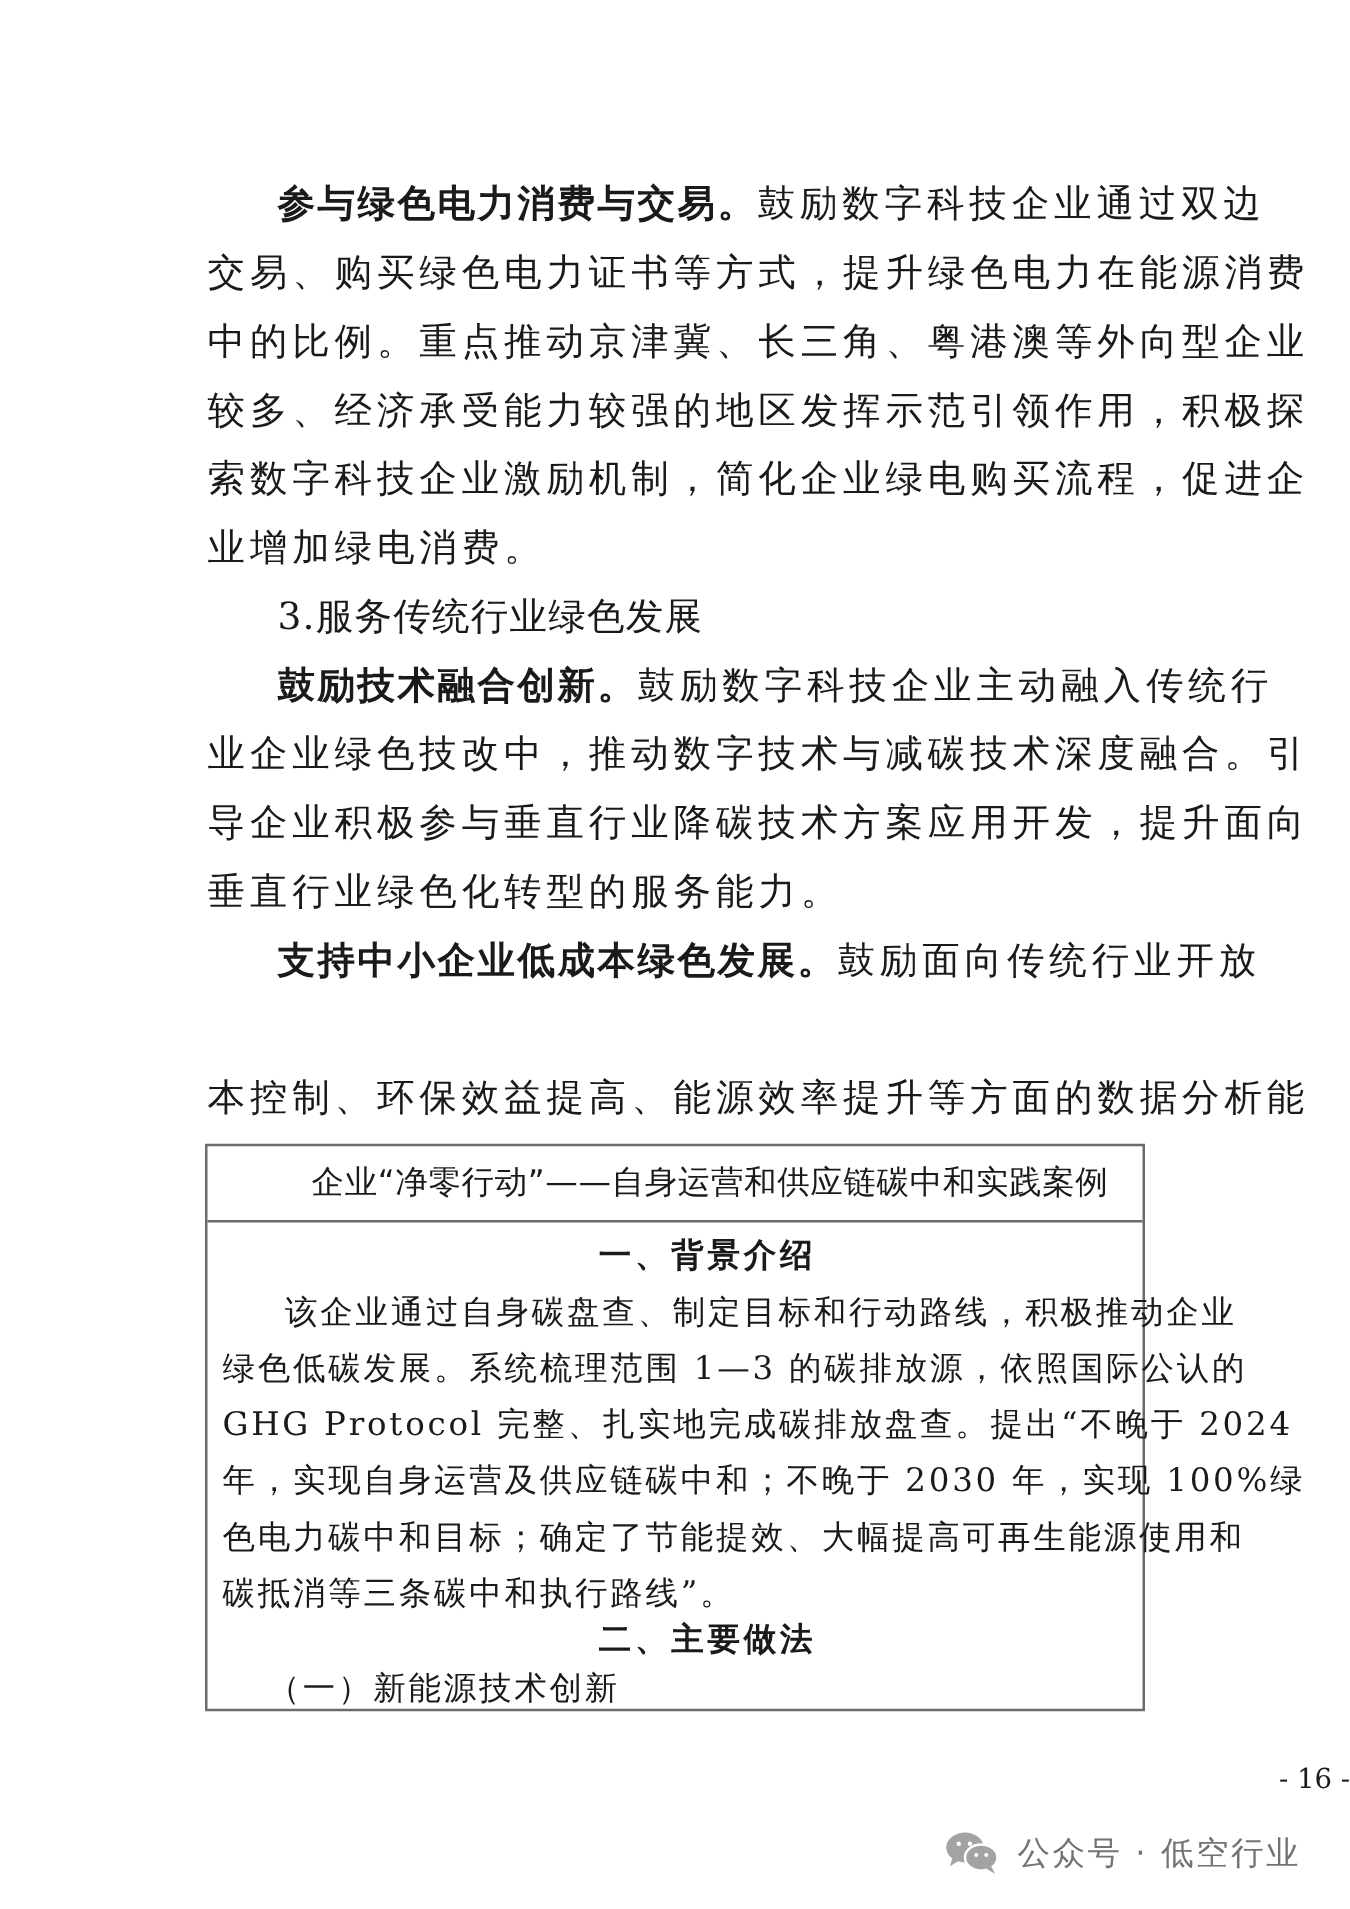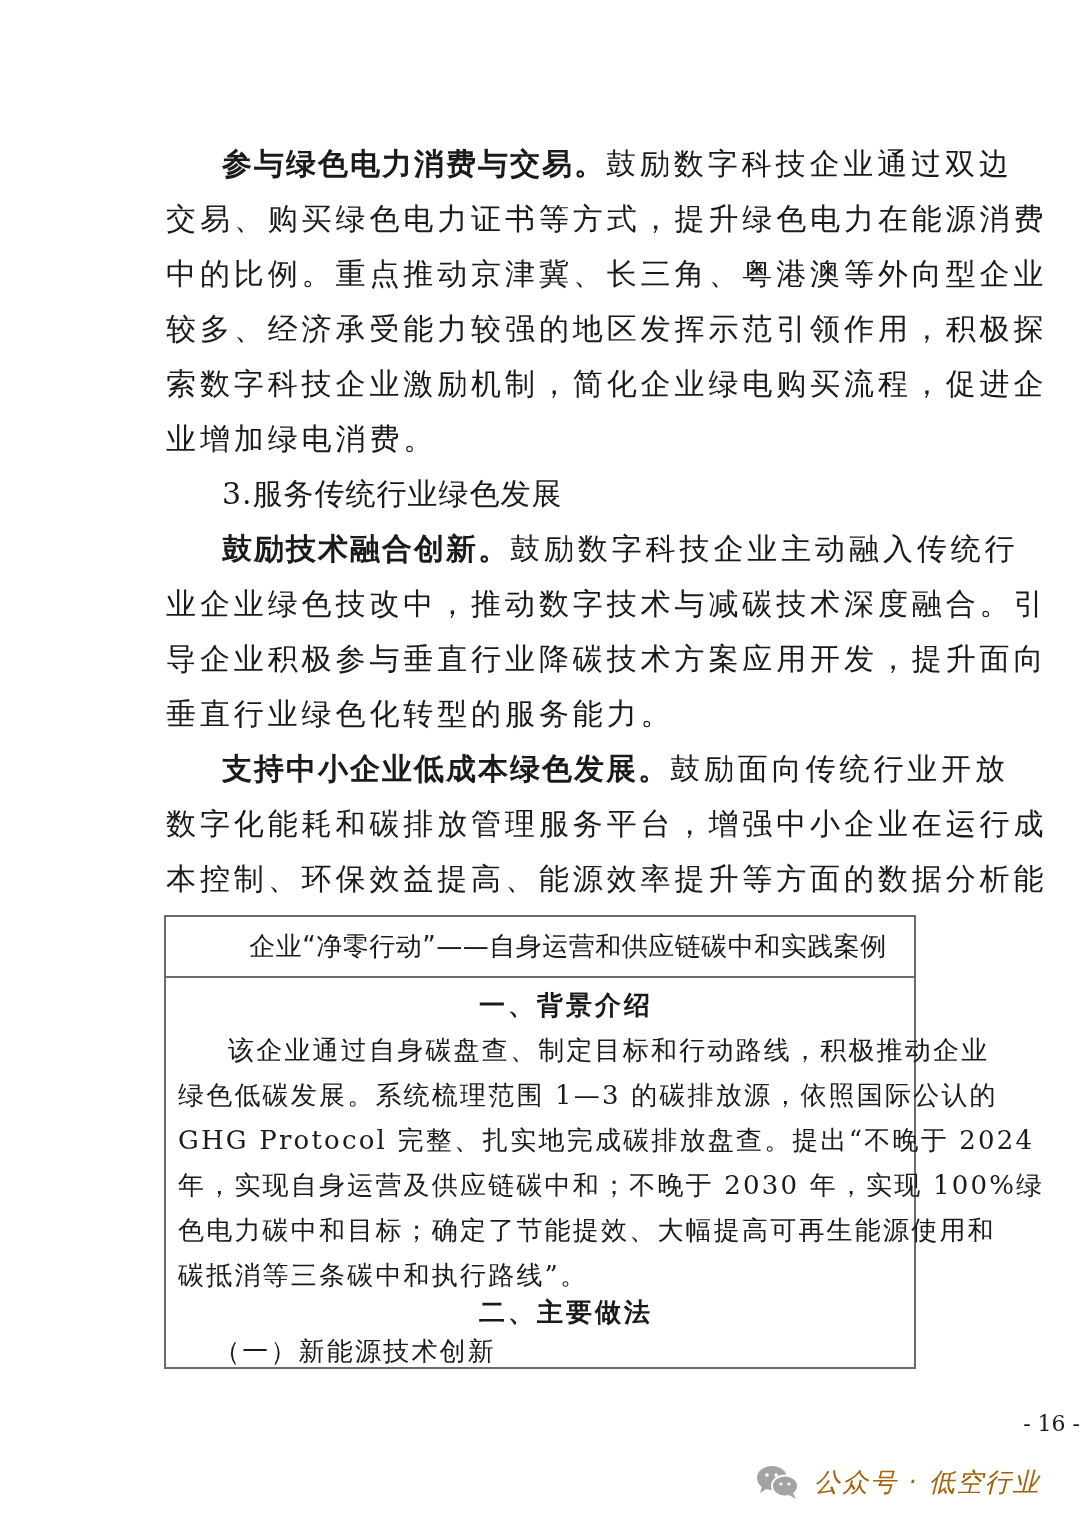--- a/index.html
+++ b/index.html
@@ -36,23 +36,23 @@
       letter-spacing: 2.2px;
     }
     .bline.indent { left: 62px; width: 676px; }
     .bline.sub { font-weight: bold; letter-spacing: 3px; text-align: center; }
     .page-num {
       position: absolute; left: 0; width: 1080px; top: 1410px; text-align: right;
       font-size: 22px; line-height: 28px;
     }
     .watermark {
       position: absolute; left: 756px; top: 1462px; height: 40px;
-      display: flex; align-items: center; color: #a16207;
+      display: flex; align-items: center; color: #737373;
       font-family: "DejaVu Sans", "Liberation Sans", sans-serif;
-      font-size: 26px; letter-spacing: 2px; font-style: italic;
+      font-size: 26px; letter-spacing: 2px;
     }
     .wm-icon { width: 44px; height: 36px; margin-right: 14px; }
   </style>
 </head>
 <body>
 
 <div class="page">
 
   <div class="line indent" style="top:146px"><span class="bold">参与绿色电力消费与交易。</span><span>鼓励数字科技企业通过双边</span></div>
   <div class="line" style="top:201px">交易、购买绿色电力证书等方式，提升绿色电力在能源消费</div>
@@ -62,21 +62,20 @@
   <div class="line" style="top:421px">业增加绿电消费。</div>
 
   <div class="line indent heading" style="top:476px">3.服务传统行业绿色发展</div>
 
   <div class="line indent" style="top:531px"><span class="bold">鼓励技术融合创新。</span><span>鼓励数字科技企业主动融入传统行</span></div>
   <div class="line" style="top:586px">业企业绿色技改中，推动数字技术与减碳技术深度融合。引</div>
   <div class="line" style="top:641px">导企业积极参与垂直行业降碳技术方案应用开发，提升面向</div>
   <div class="line" style="top:696px">垂直行业绿色化转型的服务能力。</div>
 
   <div class="line indent" style="top:751px"><span class="bold">支持中小企业低成本绿色发展。</span><span>鼓励面向传统行业开放</span></div>
-  <div class="line" style="top:806px">数字化能耗和碳排放管理服务平台，增强中小企业在运行成</div>
   <div class="line" style="top:861px">本控制、环保效益提高、能源效率提升等方面的数据分析能</div>
 
   <div class="line" style="top:880px; top:880px"></div>
 
   <div class="box">
     <div class="box-title-row">
       <div class="box-title">企业“净零行动”——自身运营和供应链碳中和实践案例</div>
     </div>
     <div class="bline indent sub" style="top:72px">一、背景介绍</div>
     <div class="bline indent" style="top:117px">该企业通过自身碳盘查、制定目标和行动路线，积极推动企业</div>

